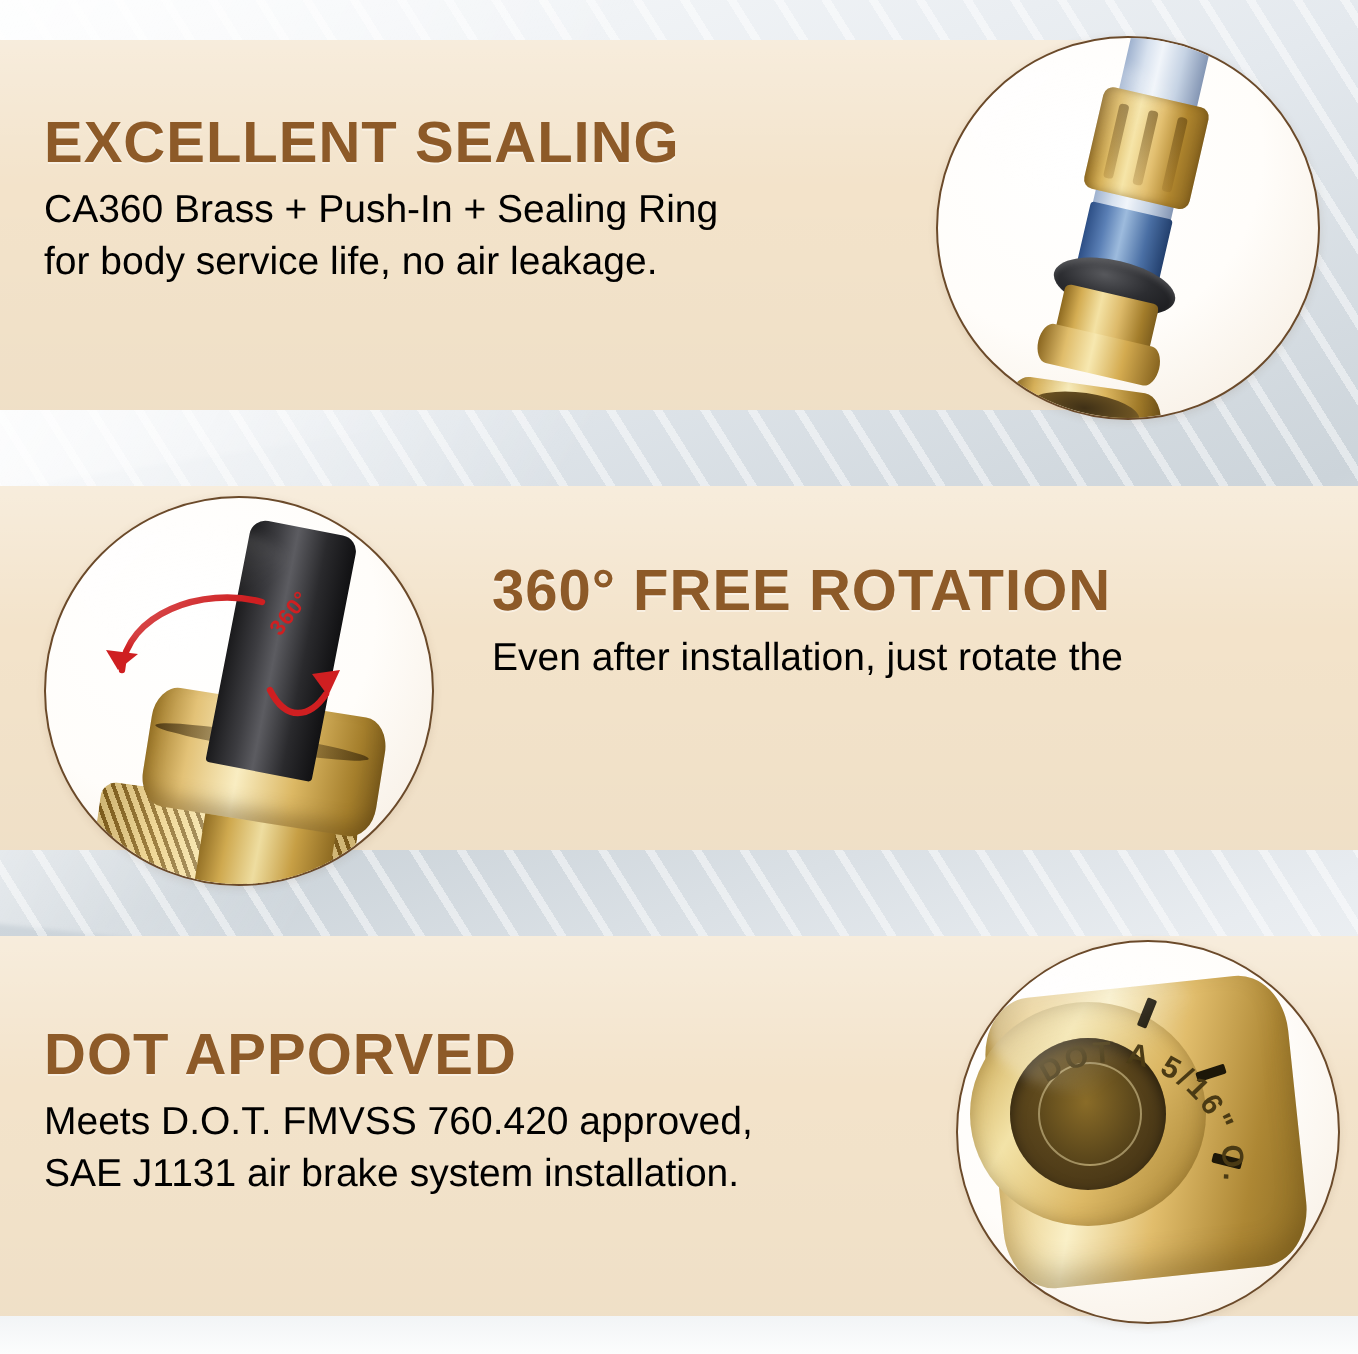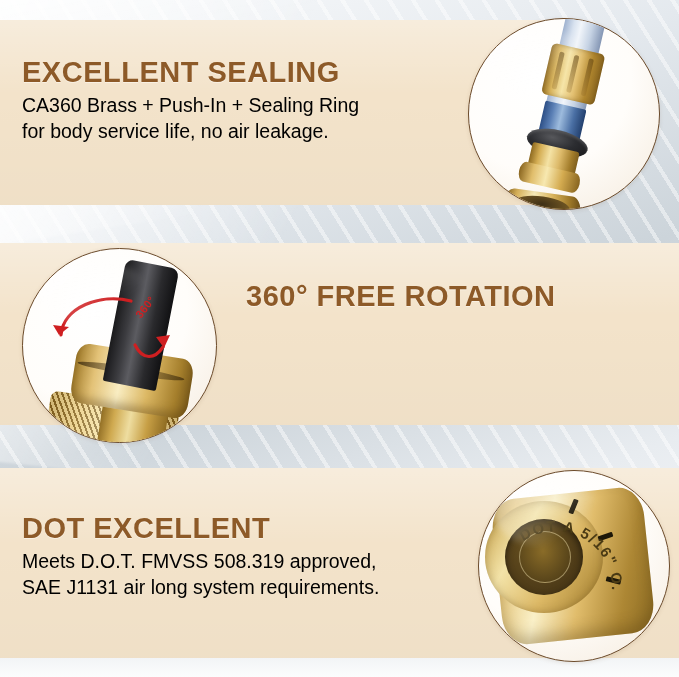--- a/index.html
+++ b/index.html
@@ -209,32 +209,33 @@
       <path d="M36 86 L30 76 L46 78 Z" fill="#cf1f21"></path>
       <path d="M141 99 L147 86 L133 88 Z" fill="#cf1f21"></path>
     </svg>
     <div class="deg-label">360°</div>
     <div class="gloss"></div>
   </div>
 
   <div class="block b2">
     <div class="heading">360° FREE ROTATION</div>
     <div class="body-text">
+      <span class="ln">Even after installation, just rotate the</span>
     </div>
   </div>
 
   <div class="panel p3">
     <div class="panel-sheen"></div>
   </div>
 
   <div class="block b3">
-    <div class="heading">DOT EXCELLENT</div>
+    <div class="heading">DOT APPORVED</div>
     <div class="body-text">
-      <span class="ln">Meets D.O.T. FMVSS 508.319 approved,</span>
-      <span class="ln">SAE J1131 air long system requirements.</span>
+      <span class="ln">Meets D.O.T. FMVSS 760.420 approved,</span>
+      <span class="ln">SAE J1131 air brake system installation.</span>
     </div>
   </div>
 
   <div class="circle c3">
     <div class="body3"></div>
     <div class="face">
       <div class="inner"></div>
       <div class="inner2"></div>
     </div>
     <span class="tick t1"></span>

